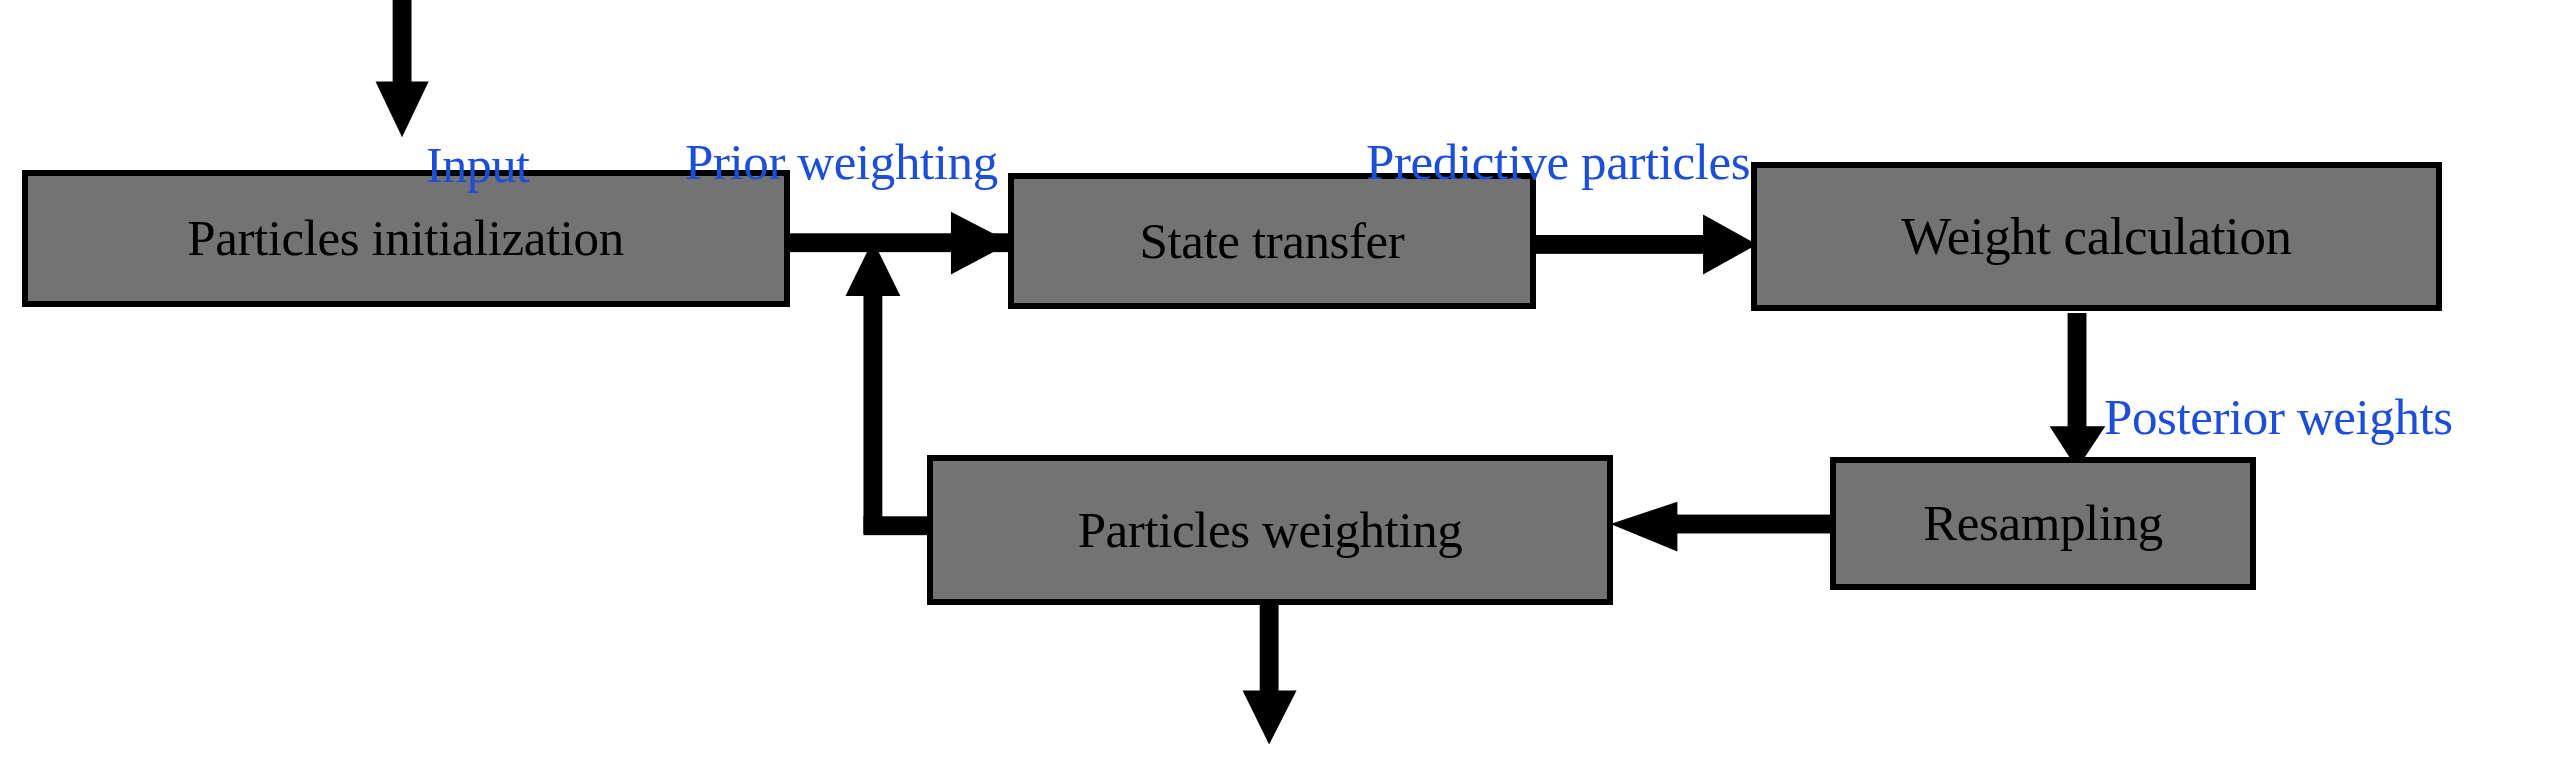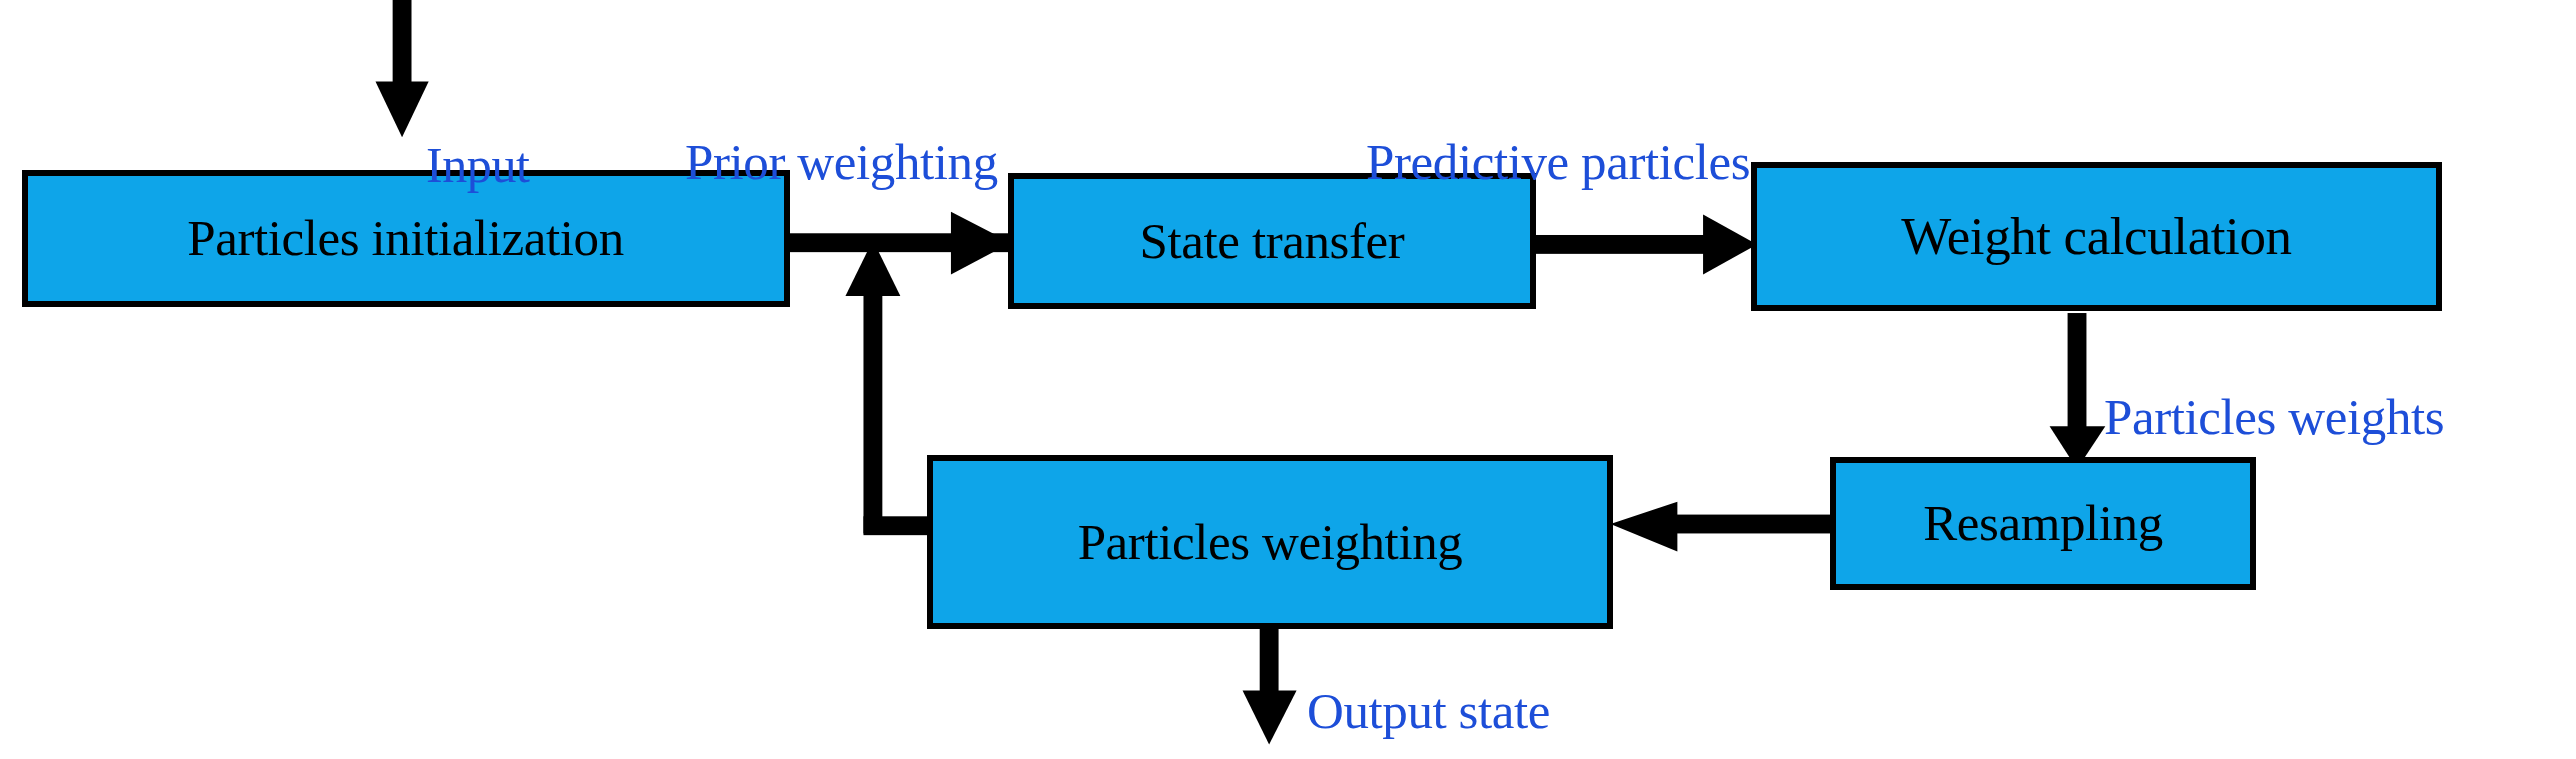--- a/index.html
+++ b/index.html
@@ -18,21 +18,21 @@
   .svg-layer {
     position: absolute;
     left: 0;
     top: 0;
     width: 2576px;
     height: 759px;
   }
   .node-box {
     position: absolute;
     box-sizing: border-box;
-    background: #0ea5e9;
+    background: #737373;
     border: 6.9px solid #000000;
     display: flex;
     align-items: center;
     justify-content: center;
   }
   .node-label {
     font-family: "Liberation Serif", "DejaVu Serif", serif;
     color: #000000;
     line-height: 1;
     white-space: nowrap;
@@ -104,29 +104,28 @@
   </div>
 
   <div class="node-box" style="left:1751px; top:162px; width:691px; height:149px;">
     <span class="node-label" style="font-size:53px;">Weight calculation</span>
   </div>
 
   <div class="node-box" style="left:1830px; top:457px; width:426px; height:133px;">
     <span class="node-label" style="font-size:51px;">Resampling</span>
   </div>
 
-  <div class="node-box" style="left:927px; top:455px; width:686px; height:174px;">
+  <div class="node-box" style="left:927px; top:455px; width:686px; height:150px;">
     <span class="node-label" style="font-size:51px;">Particles weighting</span>
   </div>
 
   <div class="edge-label" style="left:426px; top:96px; font-size:50px;">Input</div>
 
   <div class="edge-label" style="left:685px; top:93px; font-size:51px;">Prior weighting</div>
 
   <div class="edge-label" style="left:1366px; top:93px; font-size:51px;">Predictive particles</div>
 
-  <div class="edge-label" style="left:2104px; top:348px; font-size:51px;">Particles weights</div>
+  <div class="edge-label" style="left:2104px; top:348px; font-size:51px;">Posterior weights</div>
 
 
-  <div class="edge-label" style="left:1307px; top:642px; font-size:51px;">Output state</div>
 
 </div>
 
 
 </body></html>

